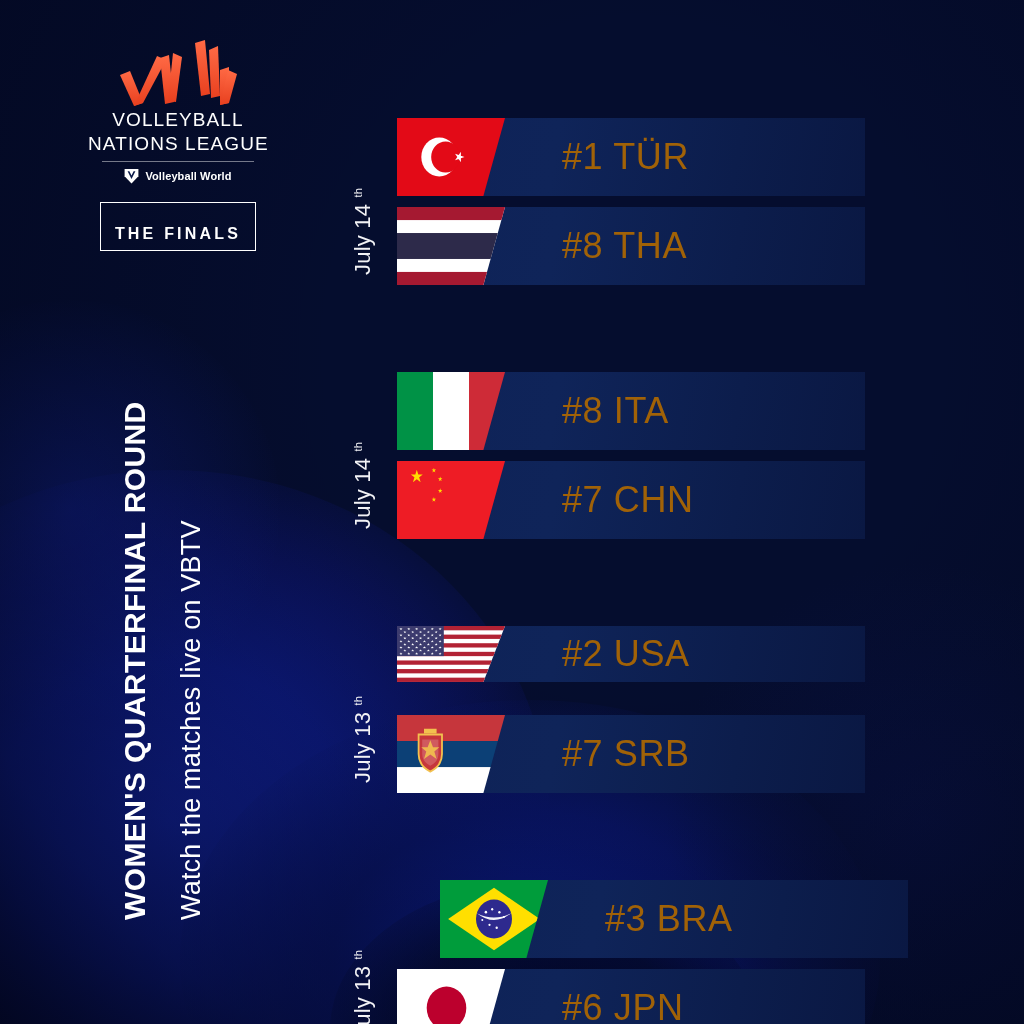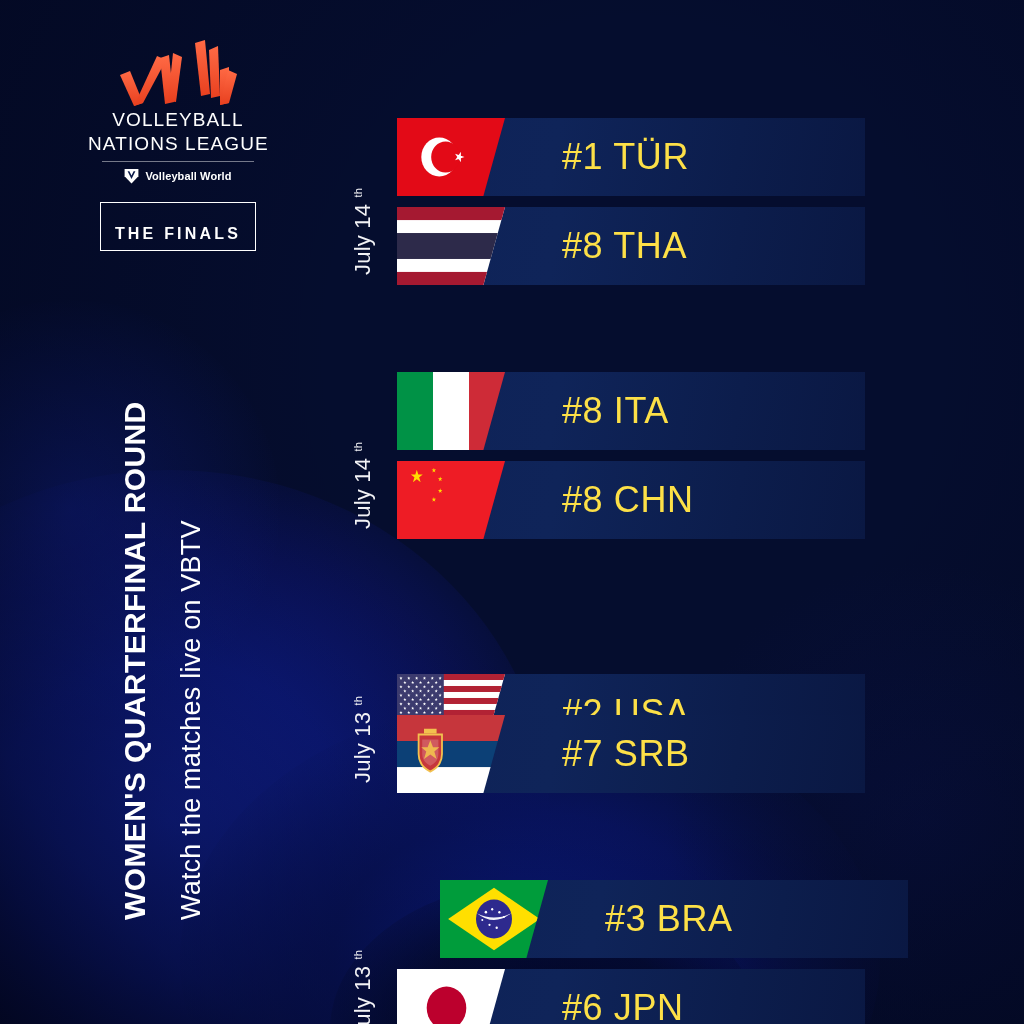--- a/index.html
+++ b/index.html
@@ -73,21 +73,21 @@
   }
   .flagclip{
     position:absolute;left:0;top:0;height:100%;width:108px;
     overflow:hidden;
     clip-path:polygon(0 0,100% 0,80% 100%,0 100%);
   }
   .flagclip svg{display:block;width:108px;height:100%;}
   .team{
     position:absolute;left:165px;top:0;height:100%;
     display:flex;align-items:center;
-    color:#fde047;font-size:36px;font-weight:normal;letter-spacing:.6px;
+    color:#a16207;font-size:36px;font-weight:normal;letter-spacing:.6px;
   }
 </style>
 </head>
 <body>
 
 <div id="bg">
   <div class="glow g1"></div>
   <div class="glow g2"></div>
   <div class="glow g4"></div>
   <div class="glow g5"></div>
@@ -173,23 +173,23 @@
       <rect width="120" height="80" fill="#ee1c25"></rect>
       <g fill="#ffde00">
         <polygon points="22,9 26.3,21.9 15.4,13.9 28.6,13.9 17.7,21.9"></polygon>
         <polygon points="41,7 42.6,11.8 38.5,8.8 43.5,8.8 39.4,11.8"></polygon>
         <polygon points="48,16 49.6,20.8 45.5,17.8 50.5,17.8 46.4,20.8"></polygon>
         <polygon points="48,28 49.6,32.8 45.5,29.8 50.5,29.8 46.4,32.8"></polygon>
         <polygon points="41,37 42.6,41.8 38.5,38.8 43.5,38.8 39.4,41.8"></polygon>
       </g>
     </svg>
       </div>
-      <div class="team">#8 CHN</div>
-    </div>
-    <div class="row" style="top: 626px; height: 78px; margin-top: 48px;">
+      <div class="team">#7 CHN</div>
+    </div>
+    <div class="row" style="top: 626px; height: 56px;">
       <div class="bar"></div>
       <div class="flagclip">
         <svg viewBox="0 0 120 80" preserveAspectRatio="none">
       <rect width="120" height="80" fill="#fff"></rect>
       <g fill="#b22234">
         <rect y="0" width="120" height="6.15"></rect>
         <rect y="12.3" width="120" height="6.15"></rect>
         <rect y="24.6" width="120" height="6.15"></rect>
         <rect y="36.9" width="120" height="6.15"></rect>
         <rect y="49.2" width="120" height="6.15"></rect>

